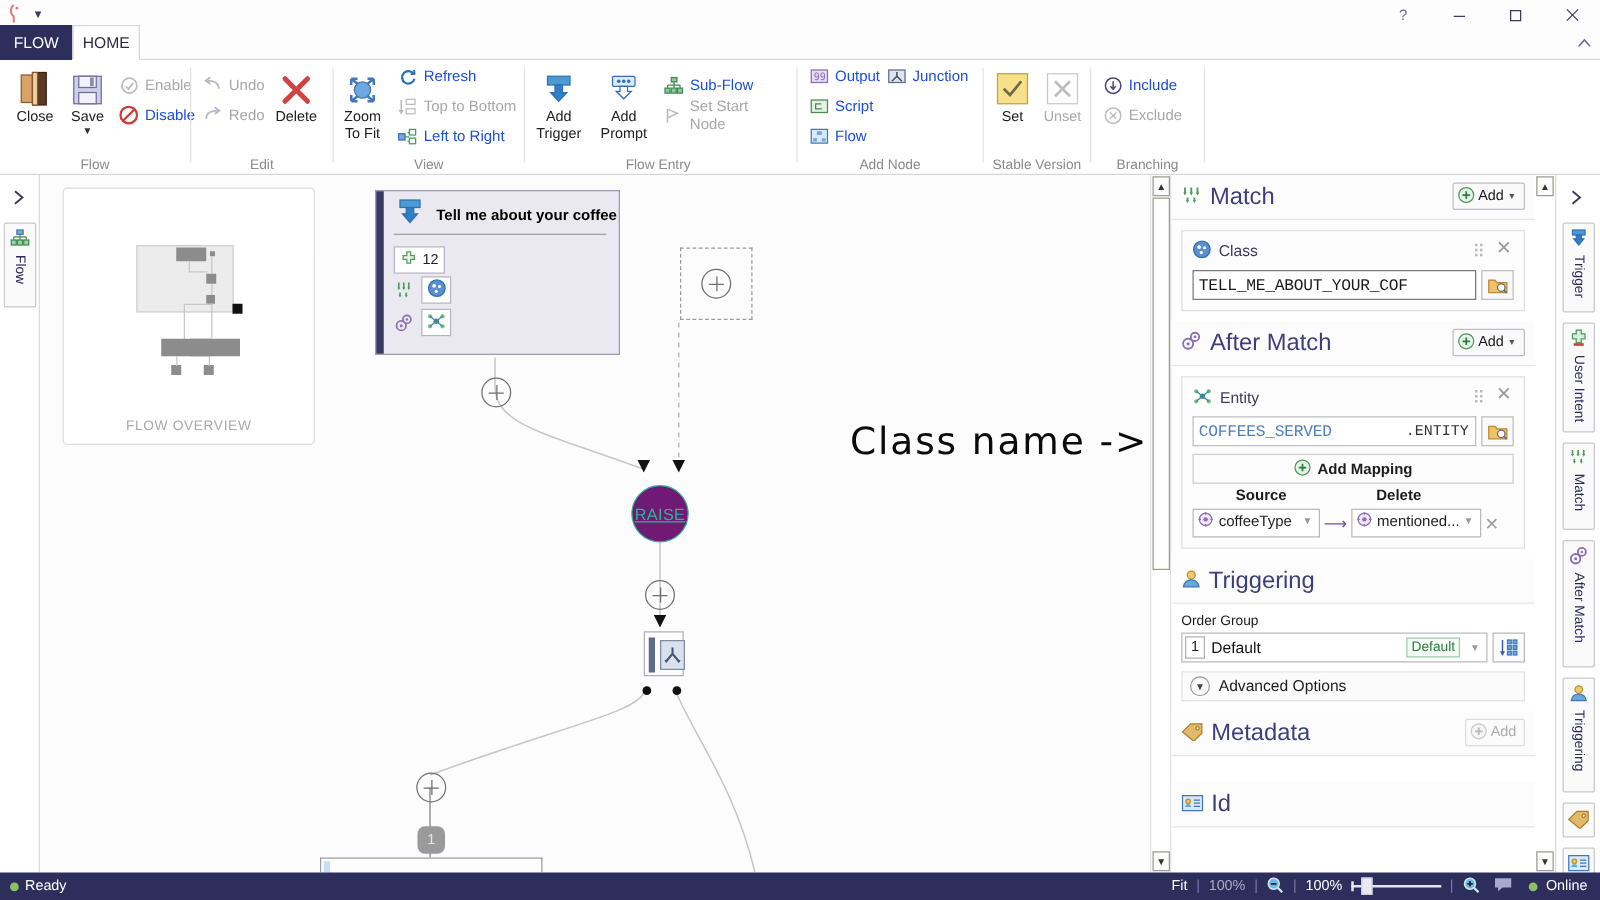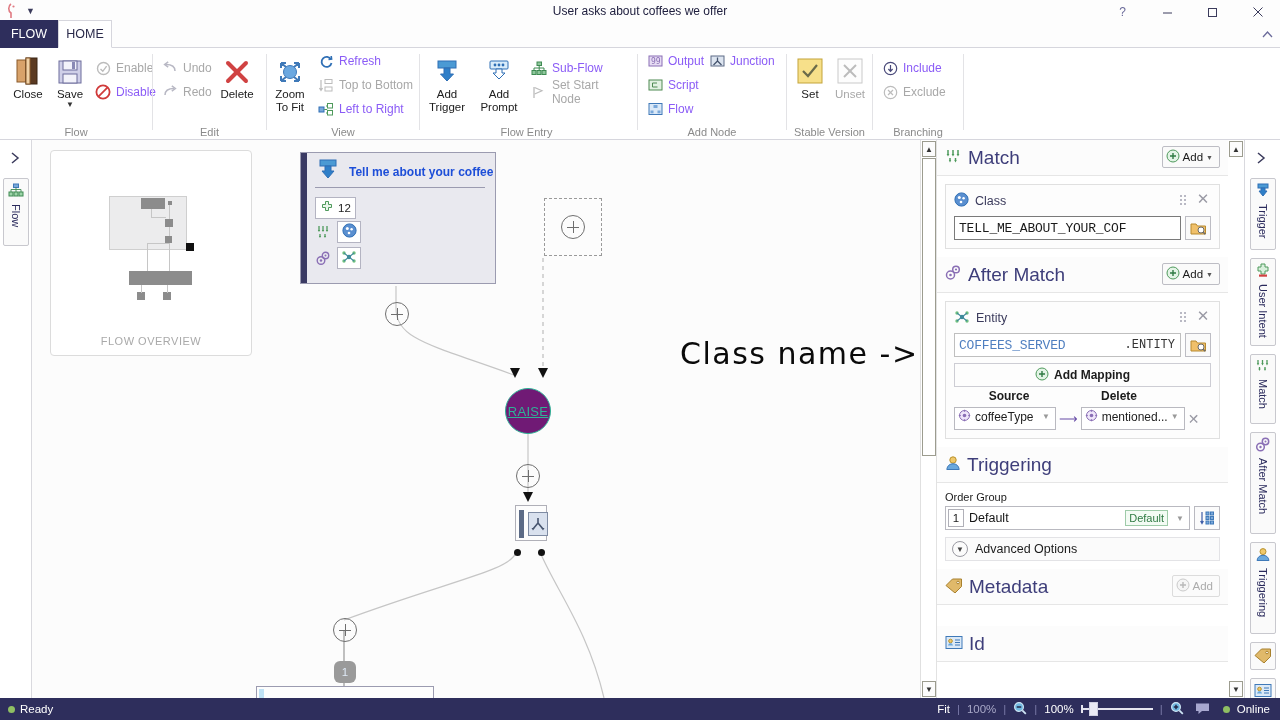--- a/index.html
+++ b/index.html
@@ -41,21 +41,21 @@
   .rgroup { position:absolute; top:0; height:92px; }
   .rgroup .rglabel { position:absolute; bottom:2px; left:0; width:100%; text-align:center;
     font-size:11px; color:#8a8a8a; }
   .rsep { position:absolute; top:6px; width:1px; height:76px; background:#e3e3e6; }
 
   .bigbtn { position:absolute; top:4px; width:44px; text-align:center; cursor:default; }
   .bigbtn .bi { height:34px; display:flex; align-items:flex-end; justify-content:center; }
   .bigbtn .bl { font-size:11.5px; color:#202020; line-height:13px; margin-top:2px; }
 
   .smbtn { position:absolute; display:flex; align-items:center; gap:5px;
-    height:20px; font-size:12px; color:#8b5cf6; cursor:default; padding:0 3px; }
+    height:20px; font-size:12px; color:#1d4ed8; cursor:default; padding:0 3px; }
   .smbtn.dis { color:#a8a8a8; }
   .smico { width:16px; height:16px; display:inline-flex; align-items:center; justify-content:center; }
 
   
   .leftstrip { position:absolute; left:0; top:140px; width:32px; height:558px;
     background:#ffffff; border-right:1px solid #d9d9de; }
   .lschev { position:absolute; left:10px; top:12px; font-size:12px; color:#3a3a5c; }
   .vtab { position:absolute; left:3px; width:26px; border:1px solid #c8c8ce;
     background:#fafafa; border-radius:2px; display:flex; flex-direction:column;
     align-items:center; padding:4px 0 5px 0; cursor:default; }
@@ -73,21 +73,21 @@
     background:#ececed; border:1px solid #cfcfcf; }
   .ovrect { position:absolute; background:#8c8c8c; }
   .ovmark { position:absolute; width:8px; height:8px; background:#101010; }
   .ovline { position:absolute; background:#c6c6c6; }
 
   
   .node { position:absolute; left:268px; top:12px; width:196px; height:132px;
     background:#e9e9ef; border:1px solid #9b9bb0; }
   .node .accent { position:absolute; left:0; top:0; width:6px; height:130px; background:#3a3a63; }
   .node .ntitle { position:absolute; left:14px; top:6px; display:flex; align-items:center; gap:8px; }
-  .node .ntext { font-size:12px; font-weight:bold; color:#1d4ed8; }
+  .node .ntext { font-size:12px; font-weight:bold; color:#000000; }
   .node .ndiv { position:absolute; left:14px; top:34px; width:170px; height:1px; background:#9b9bb0; }
   .chip { position:absolute; display:flex; align-items:center; gap:4px;
     height:22px; background:#ffffff; border:1px solid #b4b4c2; padding:0 4px; }
   .chiplbl { font-size:11.5px; color:#222; }
   .rowico { position:absolute; width:18px; height:18px; display:flex;
     align-items:center; justify-content:center; }
 
   .addbox { position:absolute; left:512px; top:58px; width:58px; height:58px;
     border:1px dashed #9a9a9a; display:flex; align-items:center; justify-content:center; }
   .plus-circle { width:24px; height:24px; border-radius:50%; border:1.3px solid #6f6f6f;
@@ -208,21 +208,20 @@
   <div class="titlebar">
     <div class="tb-left">
       <span class="tb-logo">
         <svg width="16" height="18" viewBox="0 0 16 18">
             <path d="M5 2 C2 4 2 9 5 11 L5 16" stroke="#e07a82" stroke-width="1.6" fill="none"></path>
             <circle cx="7.5" cy="4.5" r="1.1" fill="#e07a82"></circle>
           </svg>
       </span>
       <span class="tb-caret">▼</span>
     </div>
-    <div class="tb-title">User asks about coffees we offer</div>
     <div class="tb-btns">
       <div class="tb-btn tb-help">?</div>
       <div class="tb-btn">
         <svg width="11" height="11" viewBox="0 0 11 11">
             <line x1="1" y1="6" x2="10" y2="6" stroke="#3b3b5c" stroke-width="1"></line>
           </svg>
       </div>
       <div class="tb-btn">
         <svg width="11" height="11" viewBox="0 0 11 11">
             <rect x="1.5" y="1.5" width="8" height="8" fill="none" stroke="#3b3b5c" stroke-width="1"></rect>

